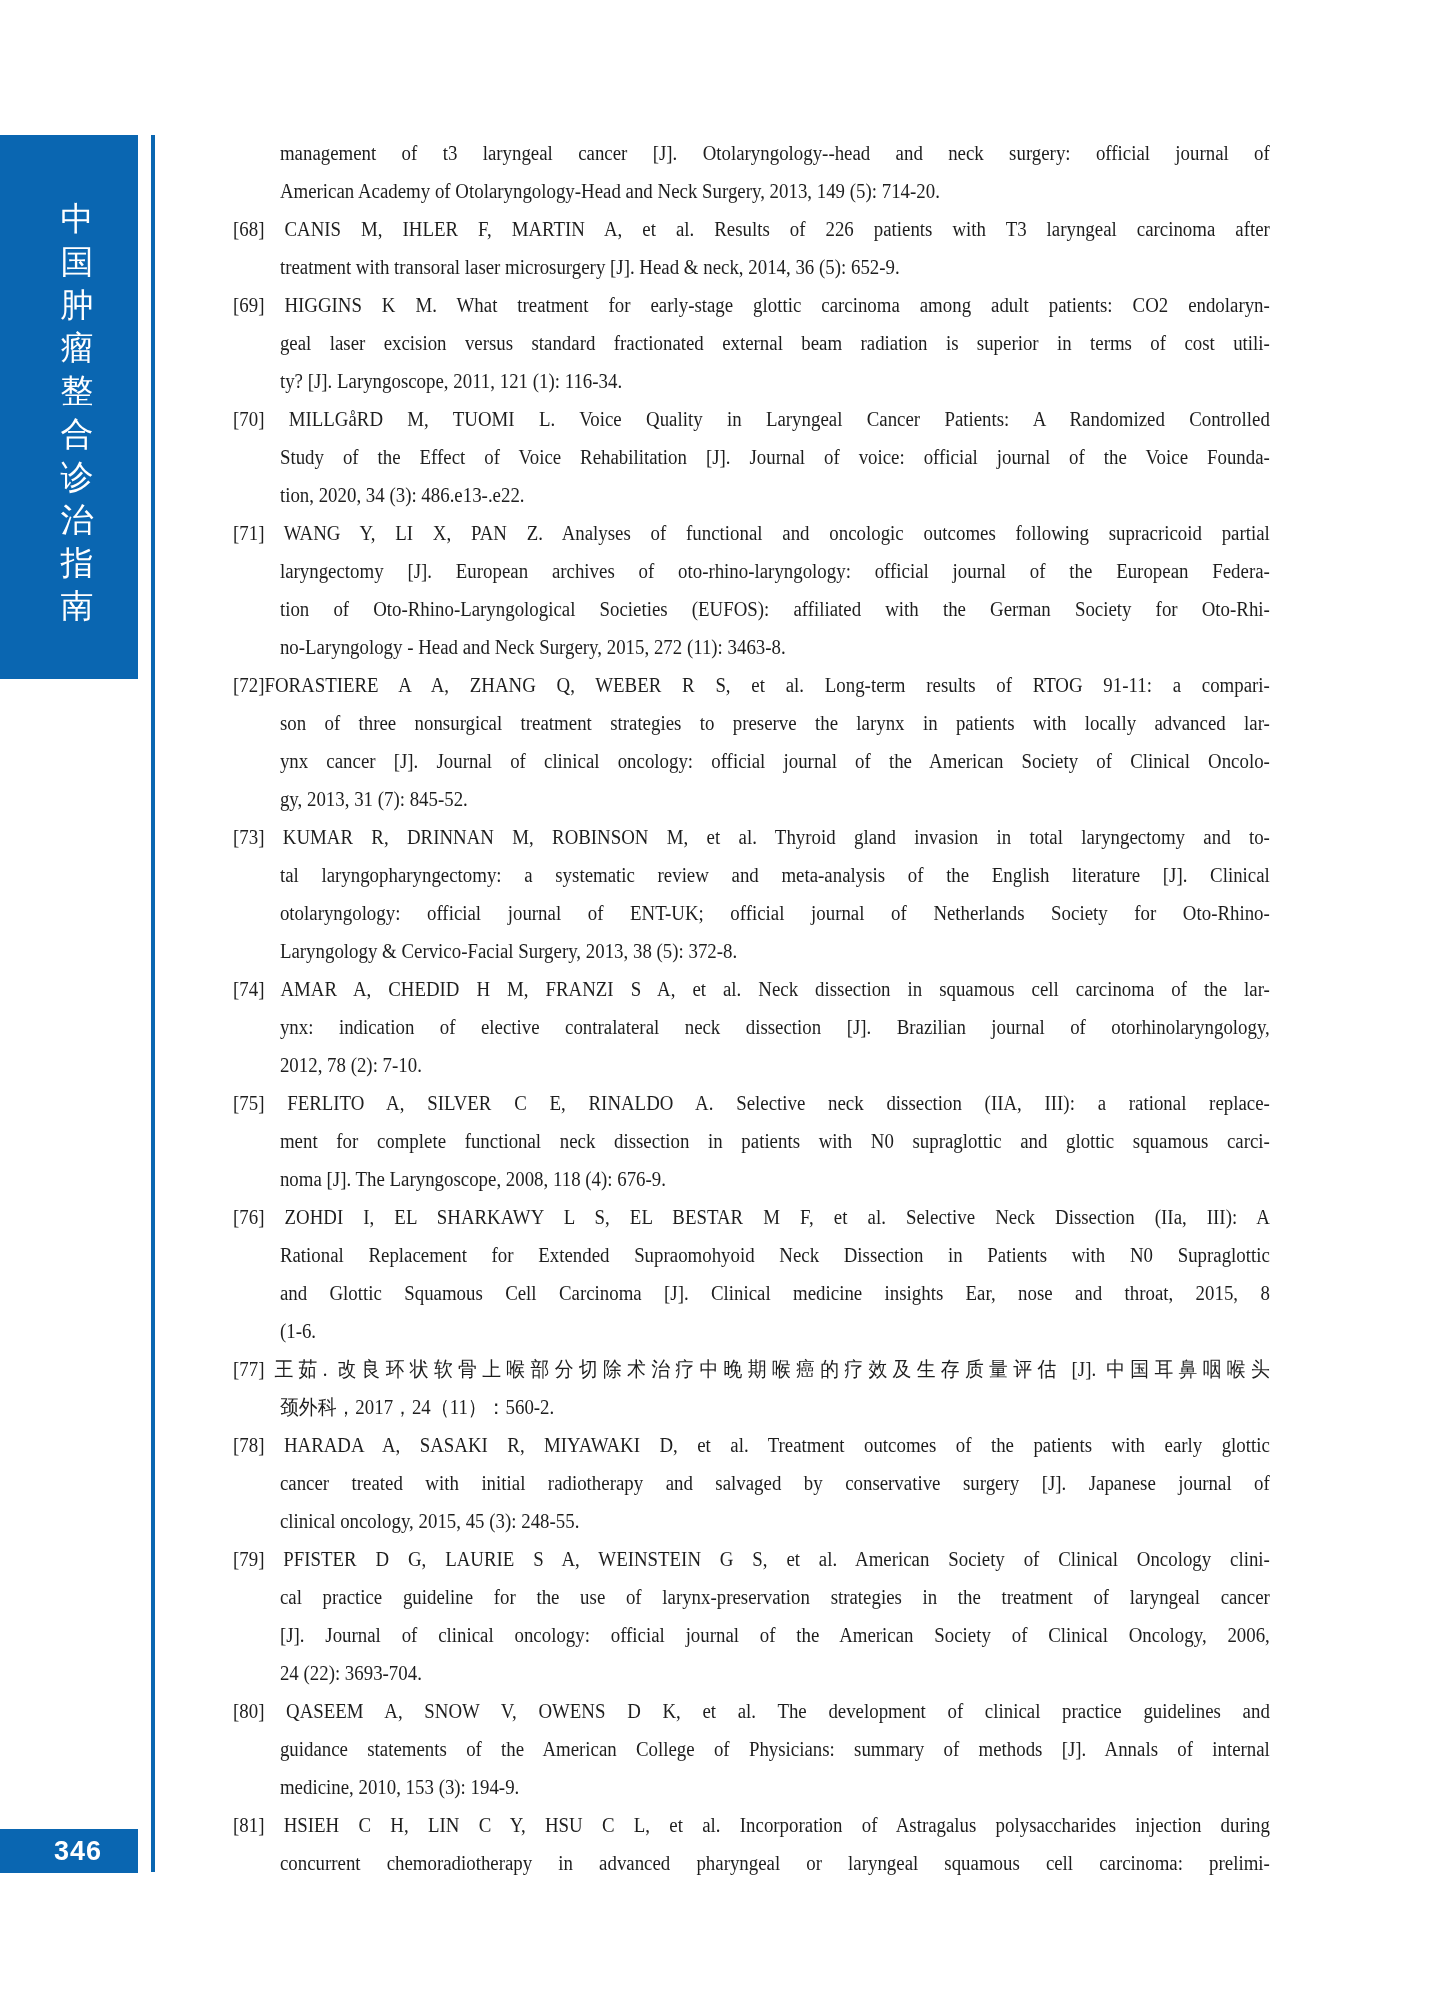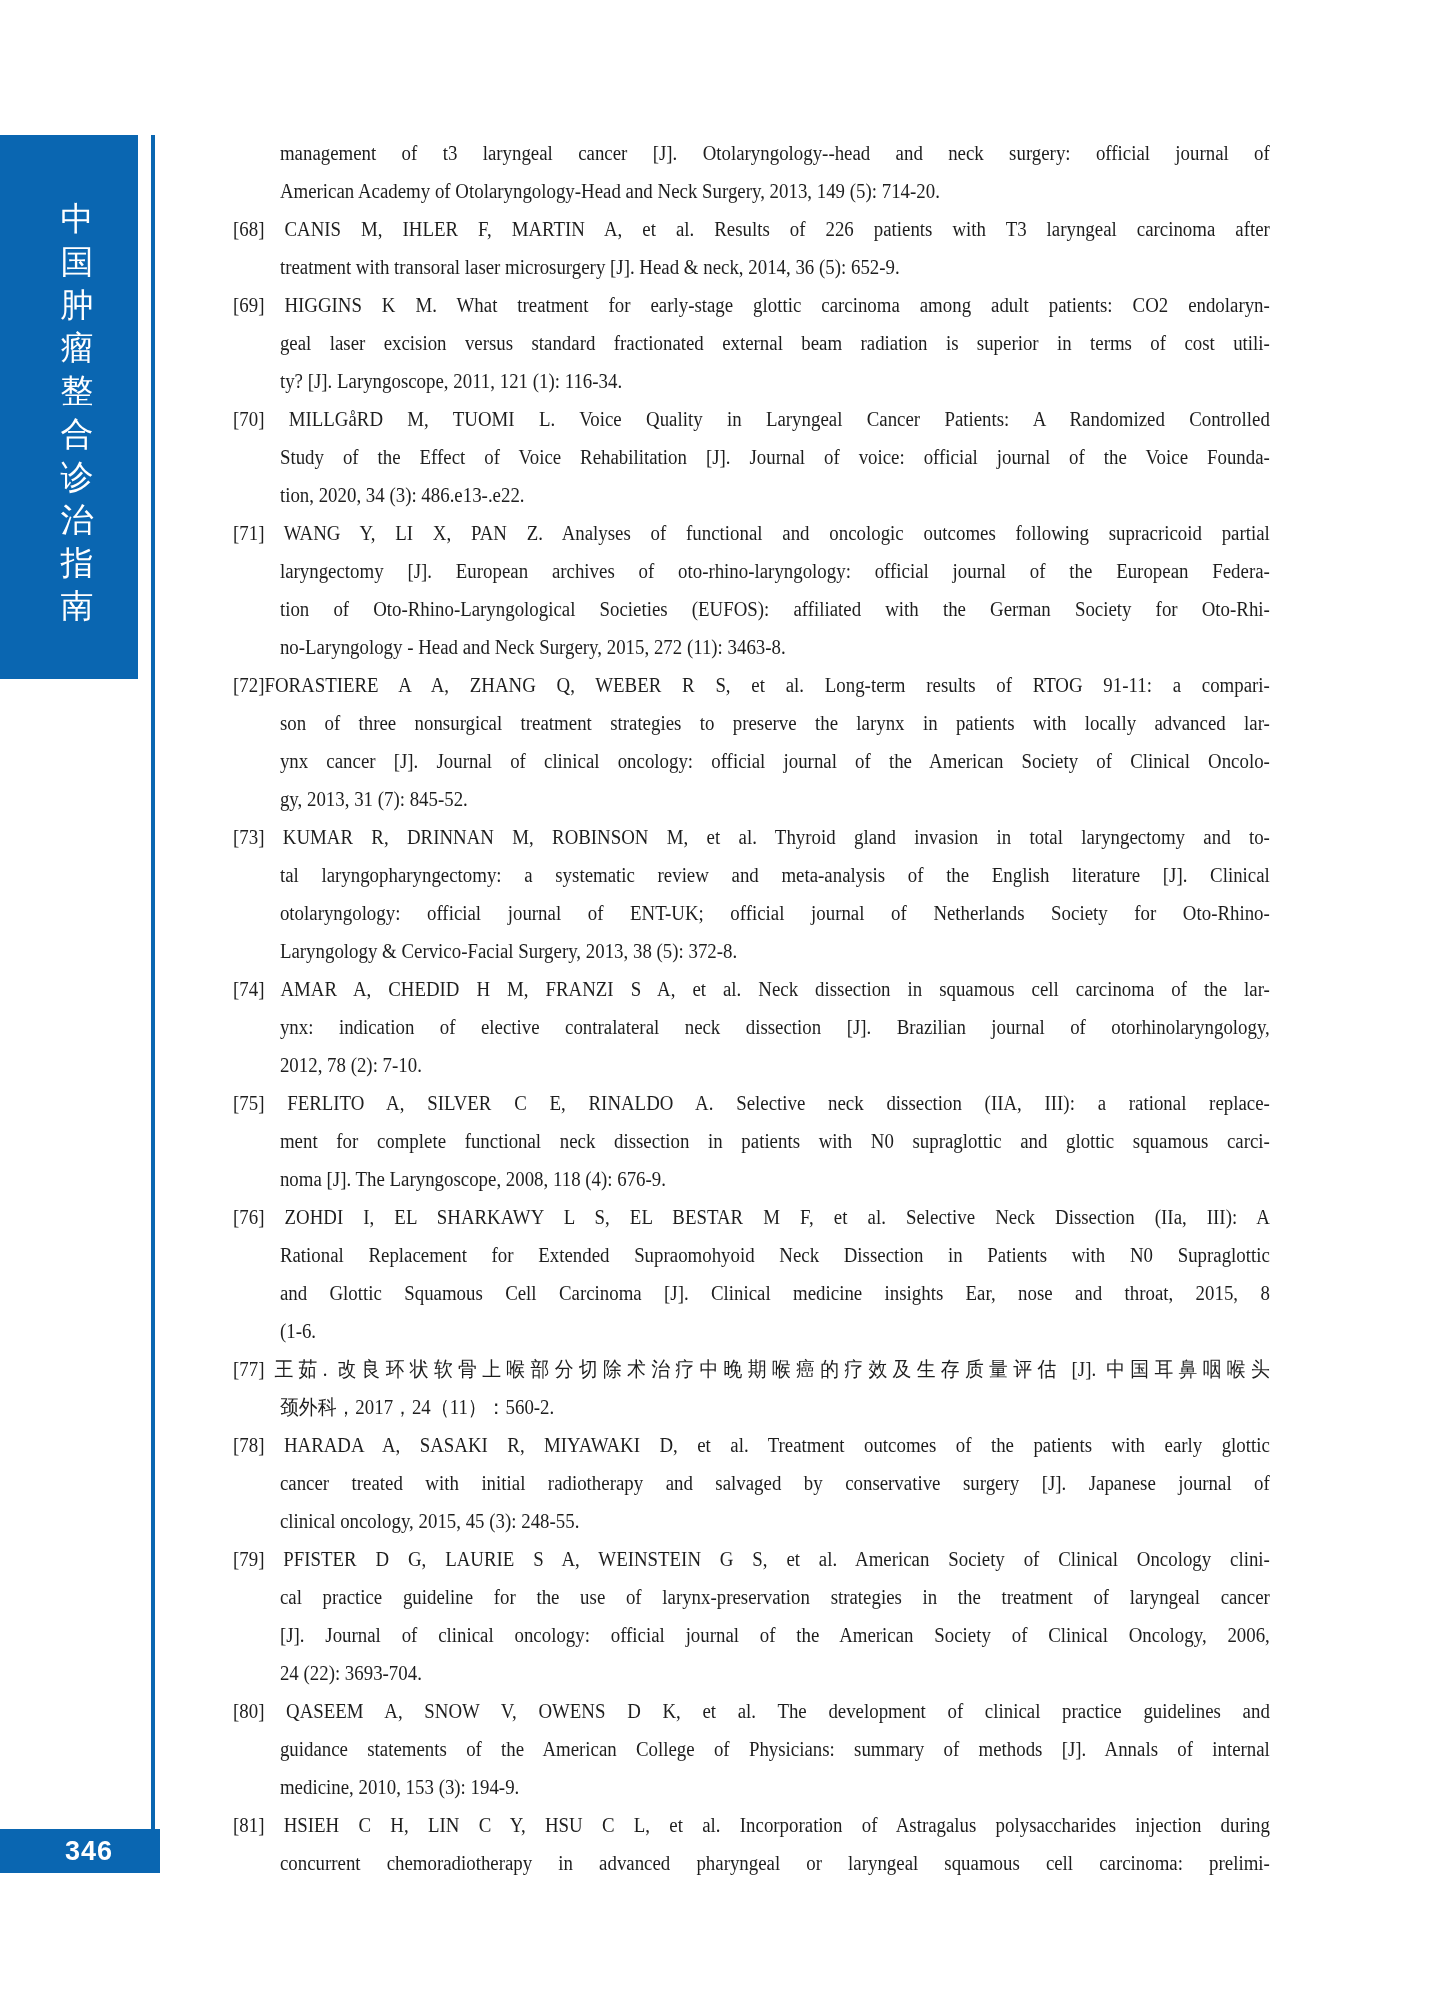--- a/index.html
+++ b/index.html
@@ -24,21 +24,21 @@
   }
   .refs {
     position:absolute; left:233px; top:134px; width:1127px;
     transform:scaleX(0.92); transform-origin:0 0;
     font-size:20.5px; color:#1e1e1e;
   }
   .ref-line { height:38px; line-height:38px; text-align:left; white-space:normal; }
   .ref-line.indent { margin-left:51px; }
   .ref-line.just { text-align:justify; text-align-last:justify; }
   .page-num-box {
-    position:absolute; left:0; top:1829px; width:160px; height:44px;
+    position:absolute; left:0; top:1829px; width:138px; height:44px;
     background:#0a66b1; display:flex; align-items:center; justify-content:center;
     padding-left:18px; box-sizing:border-box;
   }
   .page-num {
     color:#ffffff; font-family:"Liberation Sans","DejaVu Sans",sans-serif;
     font-weight:bold; font-size:27px; letter-spacing:1px;
   }
 </style>
 </head>
 <body>

